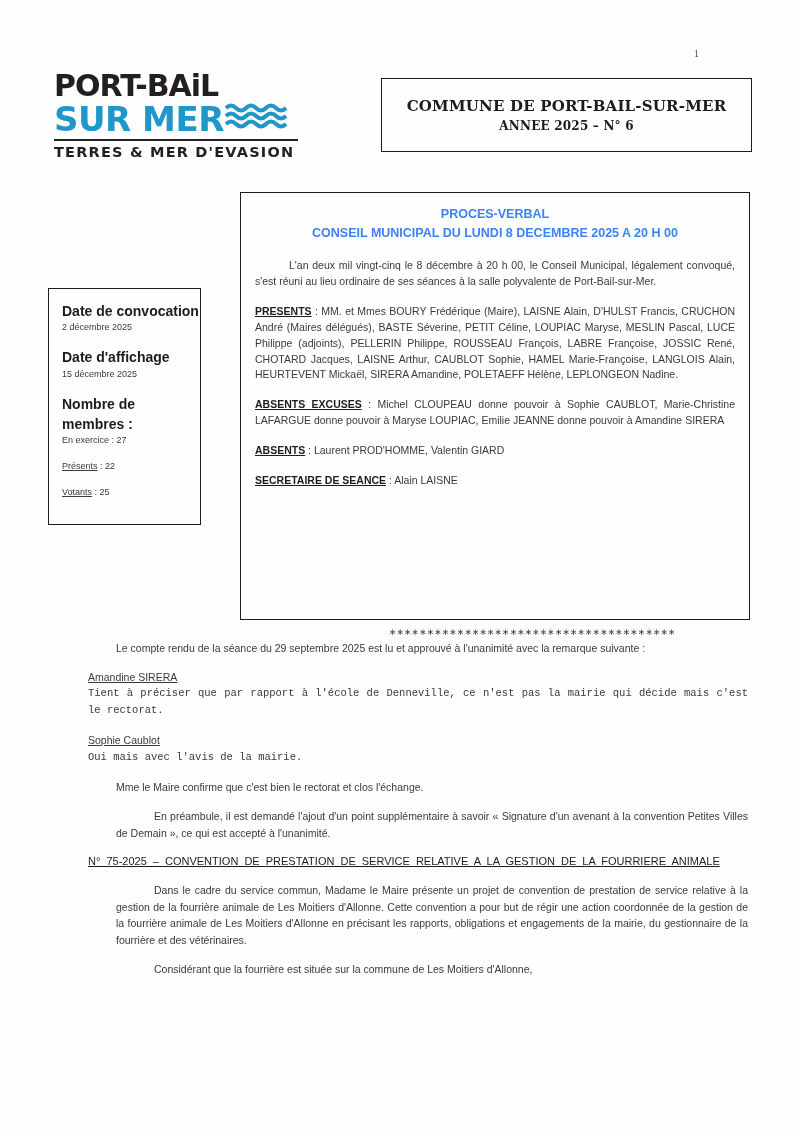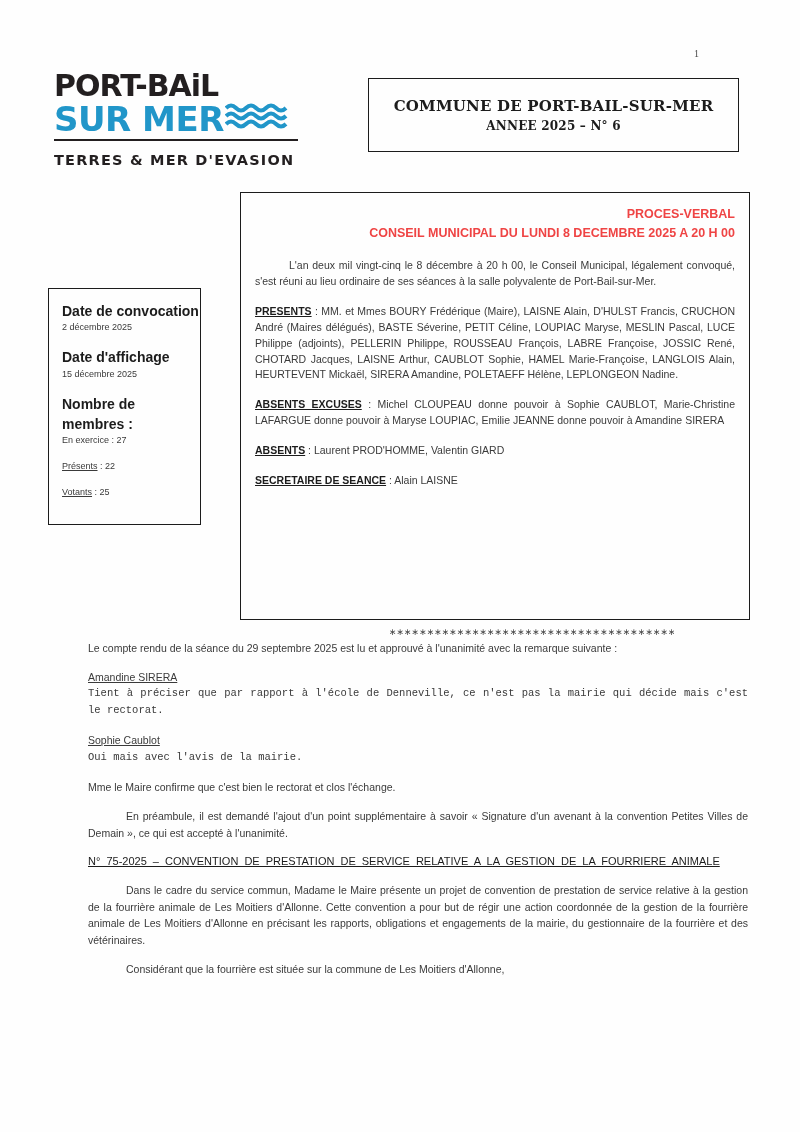--- a/index.html
+++ b/index.html
@@ -71,29 +71,29 @@
     margin-top: 3px;
     border-top: 2px solid #231f20;
     width: 244px;
   }
   .logo-line3 {
     font-family: "DejaVu Sans", sans-serif;
     font-weight: bold;
     font-size: 14.5px;
     letter-spacing: 1.2px;
     color: #231f20;
-    margin-top: 11px;
+    margin-top: 3px;
     white-space: nowrap;
   }
 
   
   .header-box {
     position: absolute;
     top: 78px;
-    left: 368px;
+    left: 381px;
     width: 369px;
     height: 72px;
     border: 1.6px solid #1c1c1c;
     display: flex;
     flex-direction: column;
     align-items: center;
     justify-content: center;
   }
   .header-line {
     font-family: "DejaVu Serif", serif;
@@ -143,24 +143,24 @@
     position: absolute;
     top: 192px;
     left: 240px;
     width: 510px;
     height: 428px;
     border: 1.2px solid #1c1c1c;
     box-sizing: border-box;
     padding: 12px 14px 0 14px;
   }
   .pv-title {
-    text-align: right;
+    text-align: center;
     font-weight: bold;
     font-size: 12.5px;
-    color: #ef4444;
+    color: #3b82f6;
     line-height: 1.55;
   }
   .pv-para {
     font-size: 10.5px;
     color: #3a3a3a;
     line-height: 1.52;
     text-align: justify;
     margin-top: 14px;
   }
   .pv-para.indent { text-indent: 34px; }
@@ -188,20 +188,21 @@
     top: 640px;
     left: 88px;
     width: 660px;
   }
   .body-para {
     font-size: 10.5px;
     color: #3a3a3a;
     line-height: 1.58;
     text-align: justify;
     margin-bottom: 12px;
+    margin-left: 28px;
   }
   .body-para.indent { text-indent: 38px; }
   .speaker {
     font-size: 10.5px;
     color: #3a3a3a;
     line-height: 1.58;
     text-decoration: underline;
     margin-bottom: 0px;
   }
   .speaker-text {

